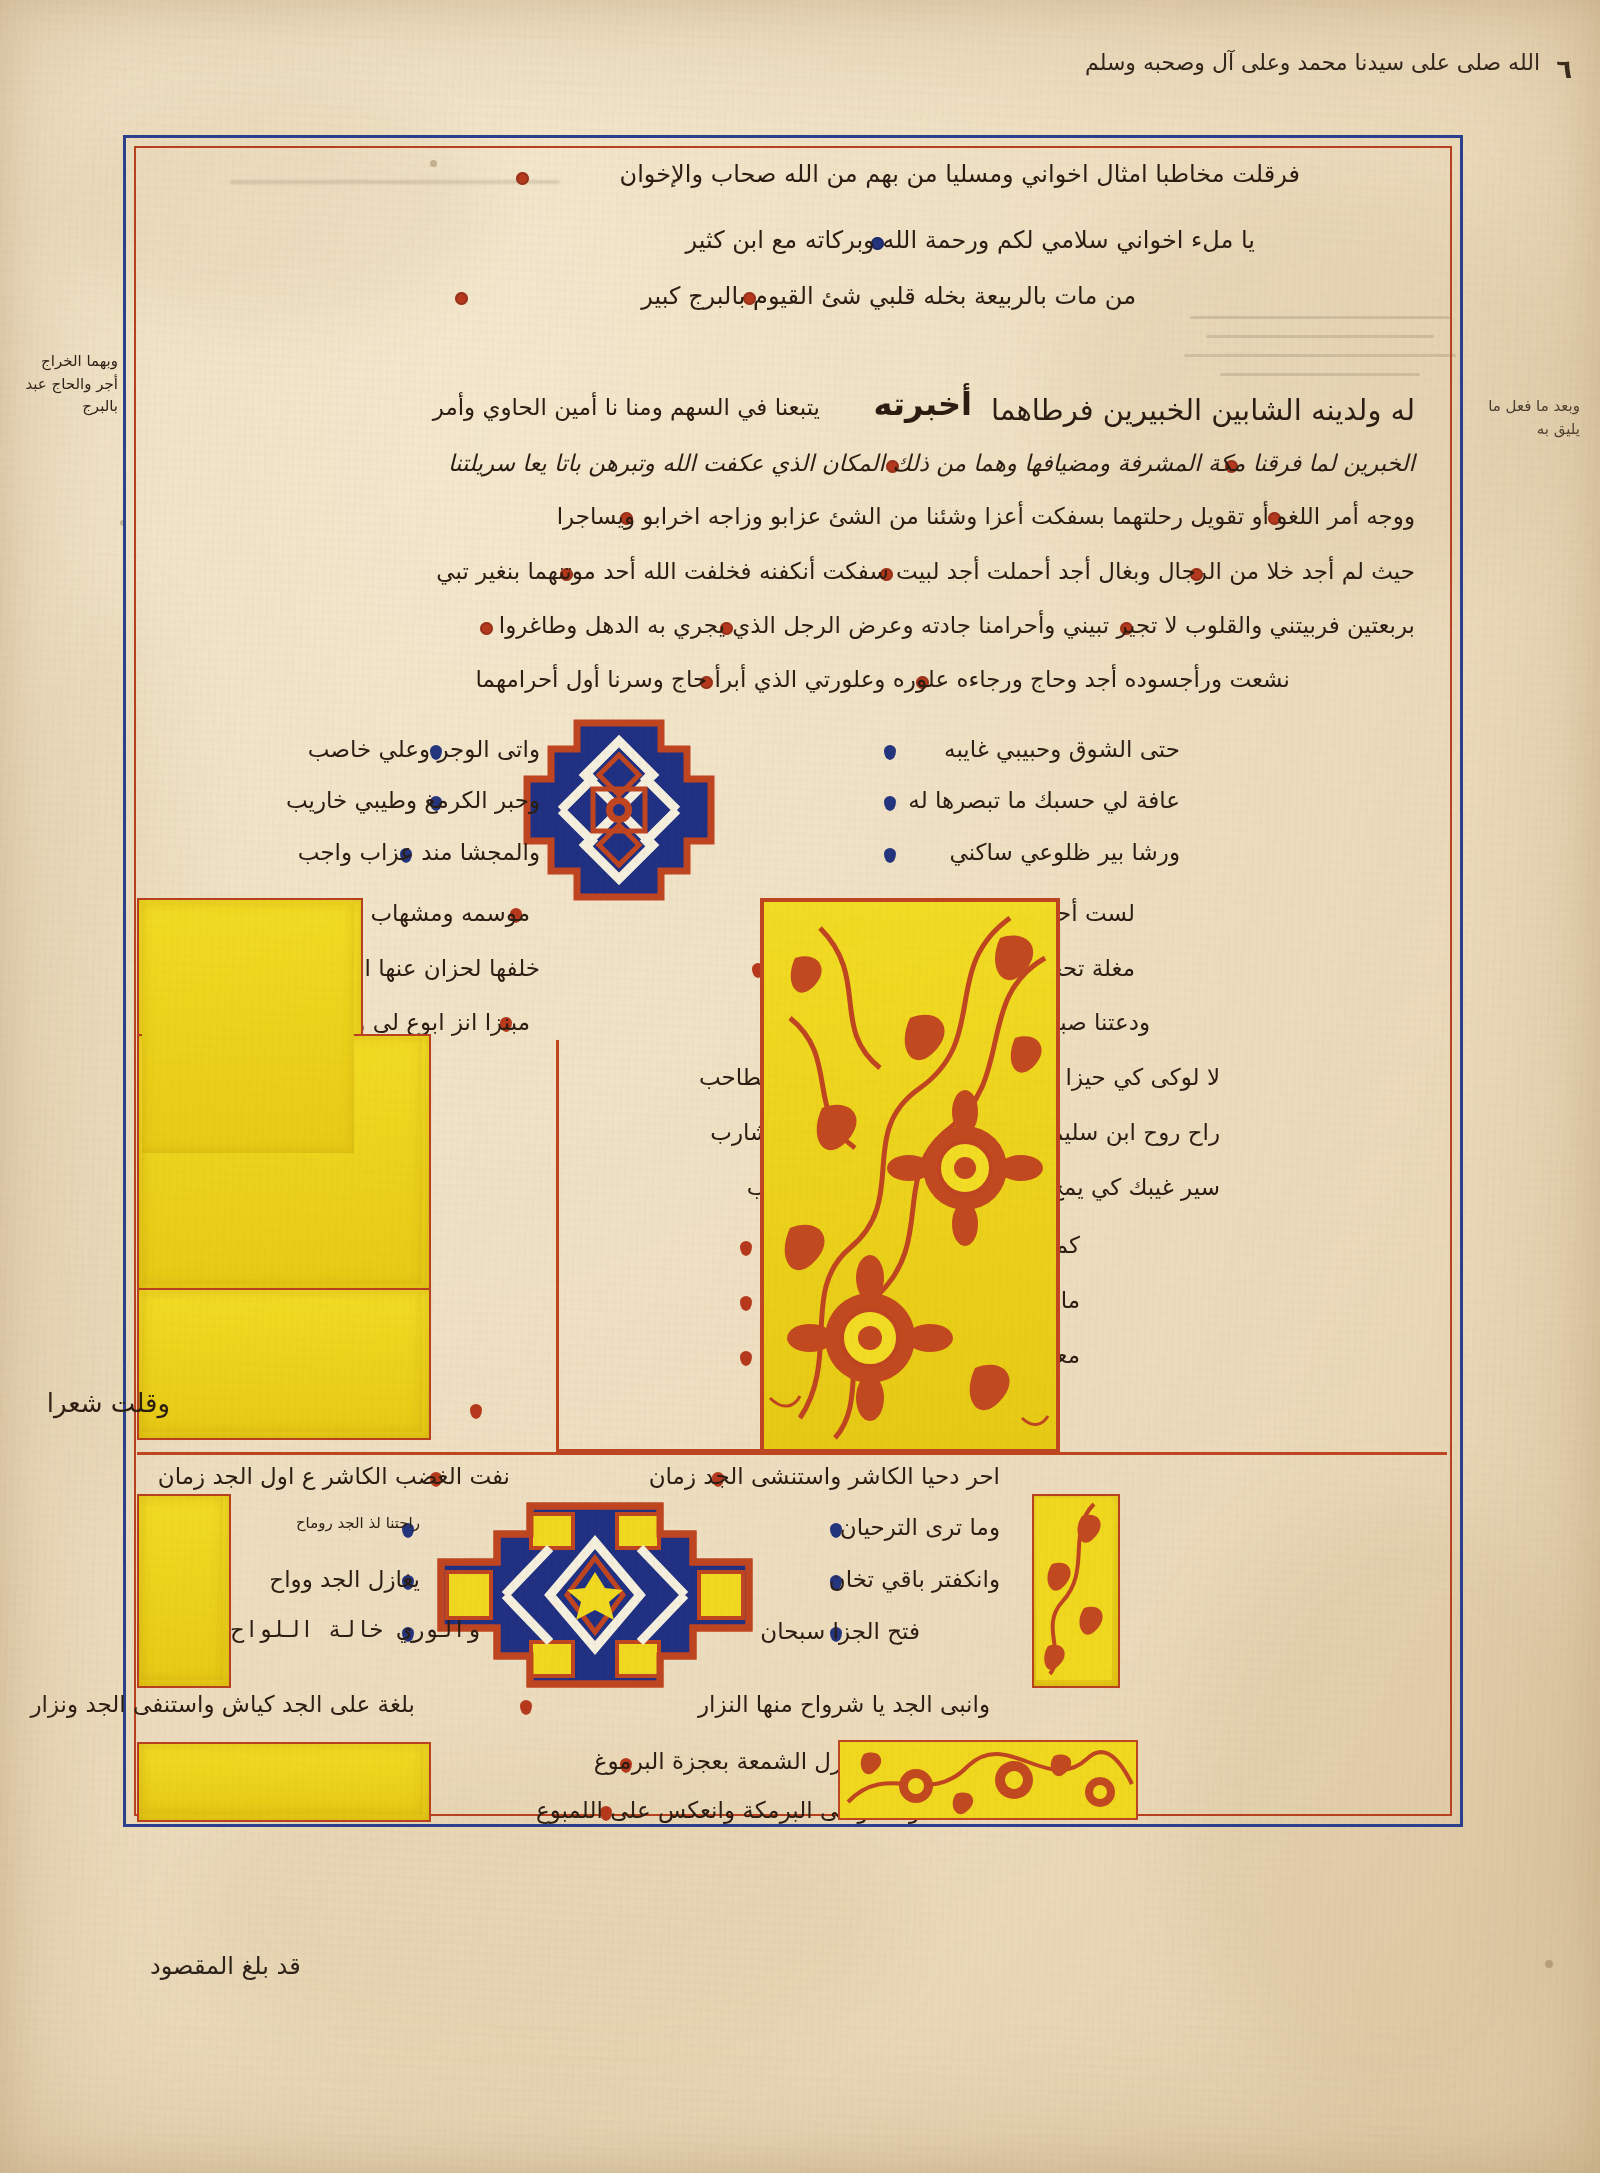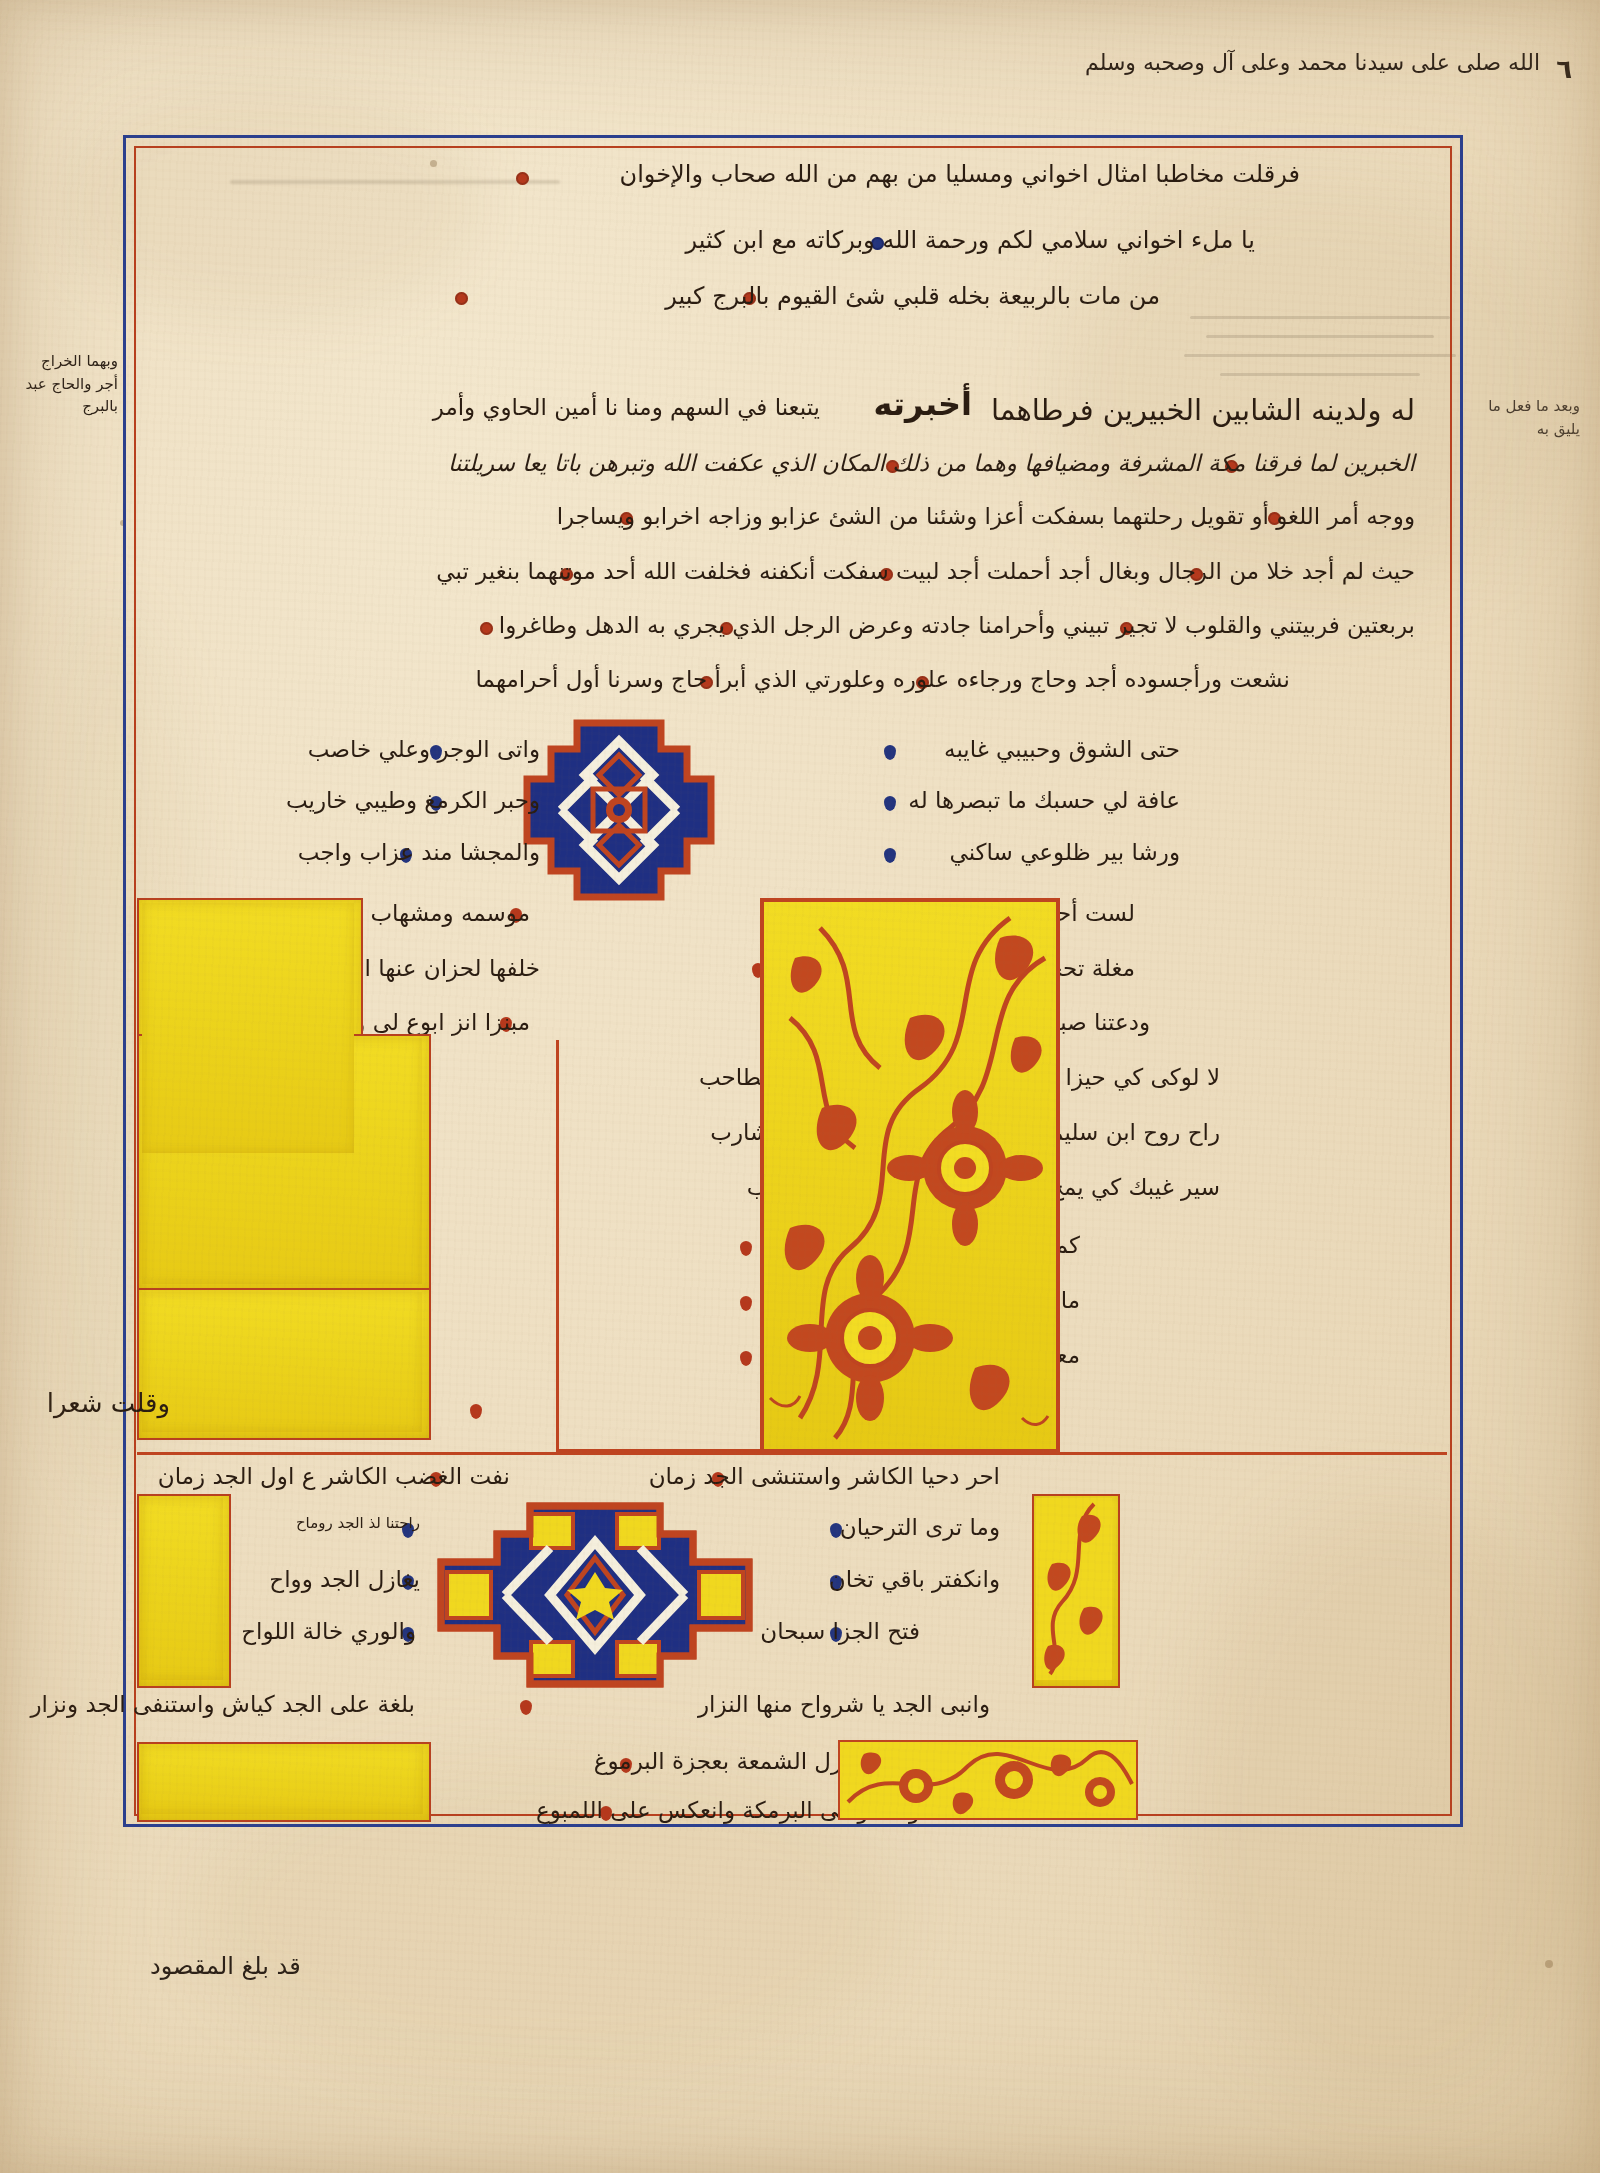--- a/index.html
+++ b/index.html
@@ -156,21 +156,21 @@
   <div id="frame-inner"></div>
 
   <div class="rosette" style="left:516px; top:172px;"></div>
   <div class="line" style="right:300px; top:162px; font-size:24px;">فرقلت مخاطبا امثال اخواني ومسليا من بهم من الله صحاب والإخوان</div>
 
   <div class="rosette blue" style="left:871px; top:237px;"></div>
   <div class="line" style="right:345px; top:228px; font-size:24px;">يا ملء اخواني سلامي لكم ورحمة الله وبركاته مع ابن كثير</div>
 
   <div class="rosette" style="left:455px; top:292px;"></div>
   <div class="rosette" style="left:743px; top:292px;"></div>
-  <div class="line" style="right:440px; top:284px; font-size:24px;">من مات بالربيعة بخله قلبي شئ القيوم بالبرج كبير</div>
+  <div class="line" style="right:464px; top:284px; font-size:24px;">من مات بالربيعة بخله قلبي شئ القيوم بالبرج كبير</div>
 
 
   <div class="line" style="right:185px; top:396px; font-size:29px;">له ولدينه الشابين الخبيرين فرطاهما</div>
   <div class="line bold" style="right:628px; top:388px; font-size:32px; font-weight:bold;">أخبرته</div>
   <div class="line" style="right:780px; top:396px; font-size:23px;">يتبعنا في السهم ومنا نا أمين الحاوي وأمر</div>
 
   <div class="rosette" style="left:1225px; top:460px;"></div>
   <div class="rosette" style="left:886px;  top:460px;"></div>
   <div class="line" style="right:185px; top:452px; font-size:23px;font-style:italic;">الخبرين لما فرقنا مكة المشرفة ومضيافها وهما من ذلك المكان الذي عكفت الله وتبرهن باتا يعا سريلتنا</div>
 
@@ -386,21 +386,21 @@
   <div class="drop" style="left:430px; top:1472px;"></div>
   <div class="line" style="right:1090px; top:1465px; font-size:23px;">نفت الغضب الكاشر ع اول الجد زمان</div>
 
   <div class="drop blue" style="left:402px; top:1523px;"></div>
   <div class="line" style="right:1180px; top:1516px; font-size:15px;">راحتنا لذ الجد روماح</div>
 
   <div class="drop blue" style="left:402px; top:1575px;"></div>
   <div class="line" style="right:1180px; top:1568px; font-size:23px;">يغازل الجد وواح</div>
 
   <div class="drop blue" style="left:402px; top:1627px;"></div>
-  <div class="line" style="right:1184px; top:1620px; font-size:23px;">والوري خالة اللواح</div>
+  <div class="line" style="right:1120px; top:1620px; font-size:23px;font-family:Liberation Mono, monospace;">والوري خالة اللواح</div>
 
   <div class="gold ruled" style="left:137px; top:1494px; width:90px; height:190px;"></div>
   <div class="gold" style="left:141px; top:1498px; width:82px; height:182px; border:none;"></div>
 
   <div class="gold ruled" style="left:1032px; top:1494px; width:84px; height:190px;"></div>
   <div class="floral" style="left:1036px; top:1498px; width:76px; height:182px;">
     <svg width="76" height="182" viewBox="0 0 76 182">
       <rect x="0" y="0" width="76" height="182" fill="#f0d81f"></rect>
       <g stroke="#bf4420" stroke-width="4" fill="none">
         <path d="M58 6 C30 34, 56 72, 26 104 C4 128, 30 156, 14 176"></path>

